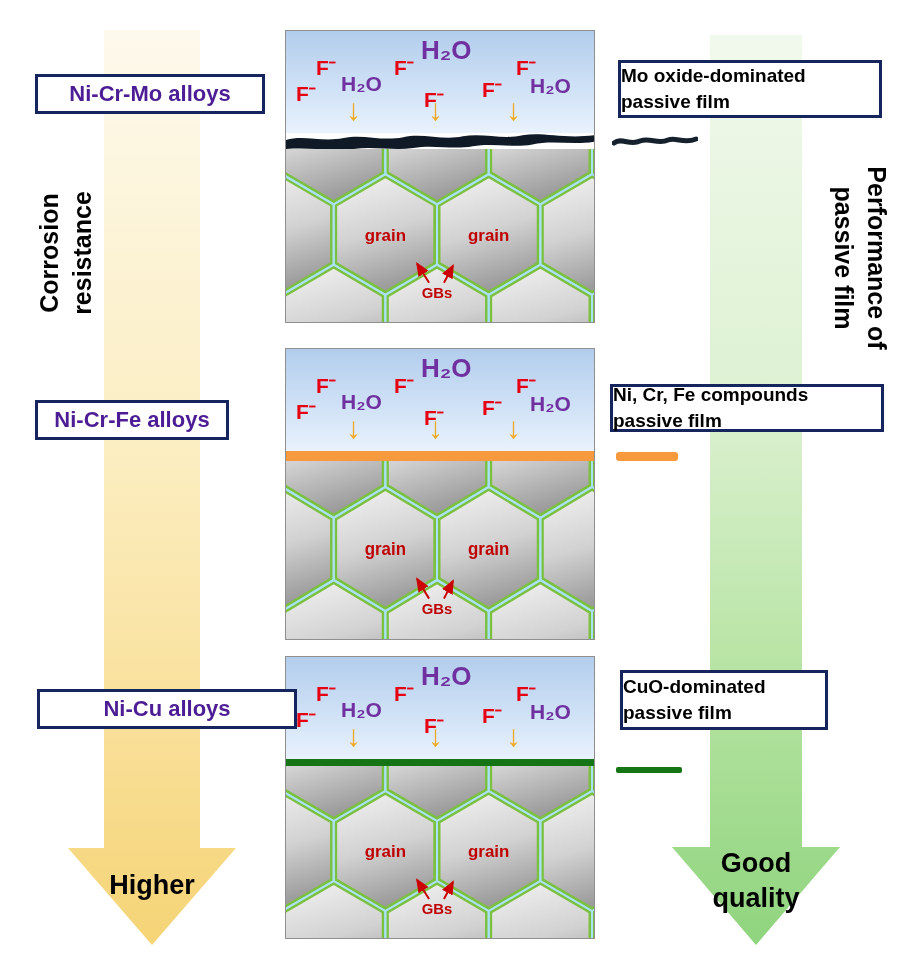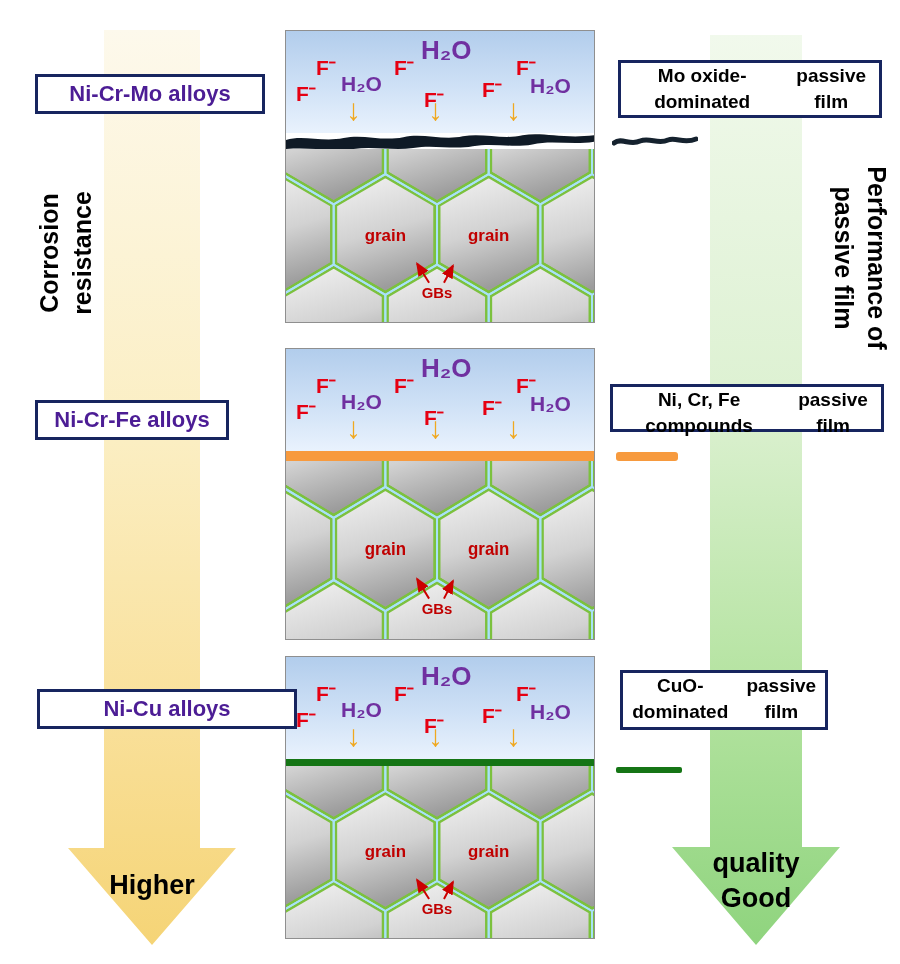--- a/index.html
+++ b/index.html
@@ -28,22 +28,22 @@
   .vlabel-right{left:690px;top:225px;width:340px;height:66px;transform:rotate(90deg)}
 
   
   .alloy-box{position:absolute;border:3px solid #17255f;background:#fff;display:flex;
     align-items:center;justify-content:center;font-weight:bold;font-size:22px;color:#4c1d95;z-index:7}
   .alloy-mo{left:35px;top:74px;width:230px;height:40px}
   .alloy-fe{left:35px;top:400px;width:194px;height:40px}
   .alloy-cu{left:37px;top:689px;width:260px;height:40px}
 
   
-  .film-box{position:absolute;border:3px solid #17255f;background:#fff;text-align:center;
-    font-weight:bold;font-size:19px;line-height:1.35;color:#000;display:flex;flex-direction:row;
+  .film-box{position:absolute;border:3px solid #17255f;background:#fff;
+    font-weight:bold;font-size:19px;line-height:1.35;color:#000;display:flex;flex-direction:column;
     justify-content:center;z-index:7}
   .film-box-mo{left:618px;top:60px;width:264px;height:58px}
   .film-box-fe{left:610px;top:384px;width:274px;height:48px}
   .film-box-cu{left:620px;top:670px;width:208px;height:60px}
 
   
   .swatch{position:absolute;z-index:6}
   .swatch-mo{left:612px;top:130px;width:86px;height:24px}
   .swatch-fe{left:616px;top:452px;width:62px;height:9px;background:#f79a3e;border-radius:3px}
   .swatch-cu{left:616px;top:767px;width:66px;height:6px;background:#157515;border-radius:2px}
@@ -115,22 +115,22 @@
     <div>Corrosion</div>
     <div>resistance</div>
   </div>
   <div class="vlabel vlabel-right">
     <div>Performance of</div>
     <div>passive film</div>
   </div>
 
   <div class="caption-higher">Higher</div>
   <div class="caption-good">
+    <div>Good</div>
     <div>quality</div>
-    <div>Good</div>
   </div>
 
   <div class="alloy-box alloy-mo">Ni-Cr-Mo alloys</div>
   <div class="alloy-box alloy-fe">Ni-Cr-Fe alloys</div>
   <div class="alloy-box alloy-cu">Ni-Cu alloys</div>
 
   <div class="film-box film-box-mo">
     <div>Mo oxide-dominated</div>
     <div>passive film</div>
   </div>

